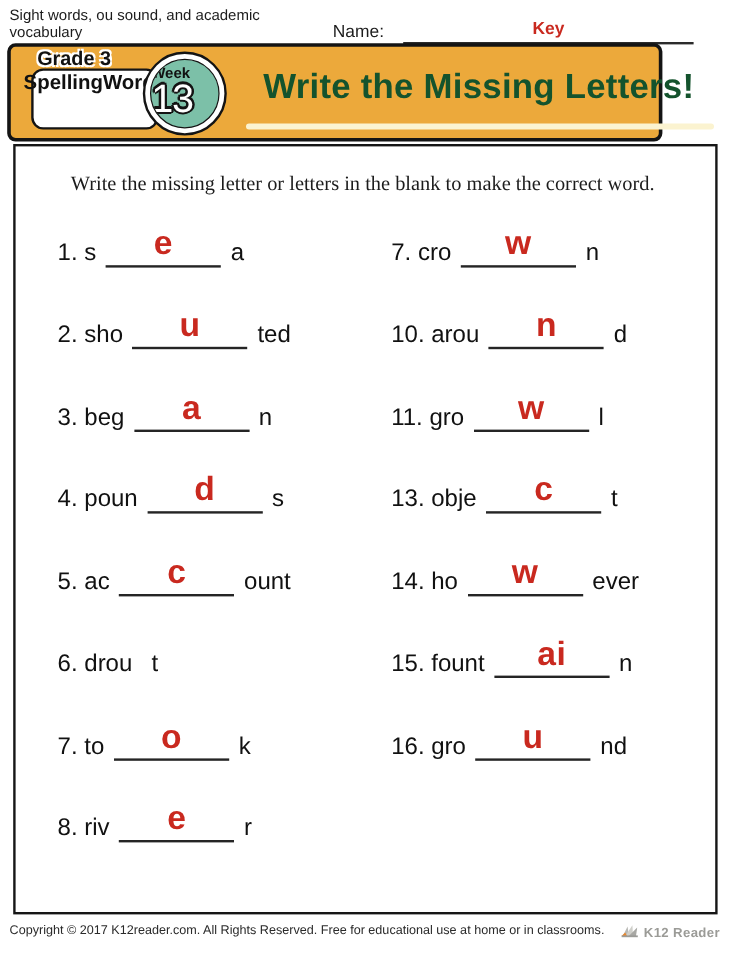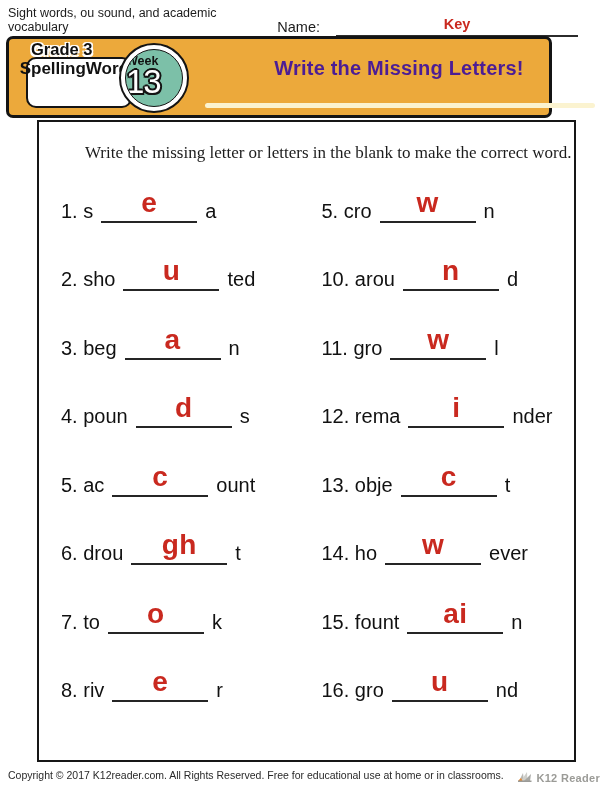--- a/index.html
+++ b/index.html
@@ -18,29 +18,29 @@
   .banner { position:absolute; top:36px; left:6px; width:546px; height:82px; background:#ECA93B; border:3px solid #141414; border-radius:7px; }
   .grade-label { position:absolute; left:22px; top:1px; font-size:16.5px; font-weight:bold; color:#111;
                  text-shadow:-1.5px -1.5px 0 #fff,1.5px -1.5px 0 #fff,-1.5px 1.5px 0 #fff,1.5px 1.5px 0 #fff; z-index:3; }
   .white-box { position:absolute; left:17px; top:18px; width:106px; height:51px; background:#fff; border:2.5px solid #141414; border-radius:10px; z-index:2; display:flex; flex-direction:row; justify-content:center; text-align:center; }
   .white-box .line { font-size:17px; font-weight:bold; color:#111; line-height:1.2; }
   .week-circle { position:absolute; left:110px; top:4px; width:70px; height:70px; background:#fff; border:2px solid #141414; border-radius:50%; z-index:4; }
   .week-inner { position:absolute; left:4px; top:4px; right:4px; bottom:4px; background:#7CC0A8; border:1.5px solid #141414; border-radius:50%; overflow:hidden; }
   .week-word { font-size:12.5px; font-weight:bold; color:#111; margin-top:5px; line-height:1; }
   .week-number { font-size:33px; font-weight:normal; color:#fff; line-height:0.95; margin-top:-2px; letter-spacing:-1px;
                  text-shadow:-2px 0 #141414,2px 0 #141414,0 -2px #141414,0 2px #141414,-1.5px -1.5px #141414,1.5px 1.5px #141414,-1.5px 1.5px #141414,1.5px -1.5px #141414; }
-  .banner-title { position:absolute; left:190px; top:18px; width:400px; text-align:center; font-size:20px; font-weight:bold; color:#4c1d95; letter-spacing:0.2px; white-space:nowrap; }
+  .banner-title { position:absolute; left:190px; top:18px; width:400px; text-align:center; font-size:29px; font-weight:bold; color:#14532d; letter-spacing:0.2px; white-space:nowrap; }
   .title-underline { position:absolute; left:196px; top:64px; width:390px; height:5px; background:#FBF3D0; border-radius:3px; }
 
   
-  .content-box { position:absolute; top:120px; left:11px; width:539px; height:642px; border:2.5px solid #161616; background:#fff;margin-left:26px; }
+  .content-box { position:absolute; top:120px; left:11px; width:587px; height:642px; border:2.5px solid #161616; background:#fff; }
   .instruction { margin:21px 0 0 46px; font-family:"Liberation Serif", serif; font-size:17px; color:#1c1c1c; }
   .columns { display:flex; margin-top:1px; }
   .col { flex:1; display:flex; flex-direction:column; }
-  .col-left { padding-left:22px; }
+  .col-left { padding-left:35px; }
   .col-right { padding-left:8px; }
   .item { height:68.5px; display:flex; align-items:flex-end; padding-bottom:10px; font-size:20px; color:#111; white-space:nowrap; }
   .prefix { margin-right:8px; }
   .blank { width:96px; height:42px; border-bottom:2.5px solid #252525; position:relative; flex-shrink:0; }
   .answer { position:absolute; left:0; right:0; bottom:4px; text-align:center; font-size:28px; font-weight:bold; color:#C9291F; line-height:1; letter-spacing:0.5px; }
   .suffix { margin-left:8px; }
 
   
   .footer { position:absolute; top:769px; left:8px; right:10px; display:flex; justify-content:space-between; align-items:flex-start; }
   .copyright { font-size:10.5px; color:#2a2a2a; }
@@ -110,68 +110,58 @@
   </div>
         <div class="item">
     <span class="prefix">5. ac</span>
     <span class="blank">
       <span class="answer">c</span>
     </span>
     <span class="suffix">ount</span>
   </div>
         <div class="item">
     <span class="prefix">6. drou</span>
-    <span class="blank">
-      <span class="answer">gh</span>
-    </span>
     <span class="suffix">t</span>
   </div>
         <div class="item">
     <span class="prefix">7. to</span>
     <span class="blank">
       <span class="answer">o</span>
     </span>
     <span class="suffix">k</span>
   </div>
         <div class="item">
     <span class="prefix">8. riv</span>
     <span class="blank">
       <span class="answer">e</span>
     </span>
     <span class="suffix">r</span>
   </div>
       </div>
     <div class="col col-right">
         <div class="item">
-    <span class="prefix">5. cro</span>
+    <span class="prefix">7. cro</span>
     <span class="blank">
       <span class="answer">w</span>
     </span>
     <span class="suffix">n</span>
   </div>
         <div class="item">
     <span class="prefix">10. arou</span>
     <span class="blank">
       <span class="answer">n</span>
     </span>
     <span class="suffix">d</span>
   </div>
         <div class="item">
     <span class="prefix">11. gro</span>
     <span class="blank">
       <span class="answer">w</span>
     </span>
     <span class="suffix">l</span>
-  </div>
-        <div class="item">
-    <span class="prefix">12. rema</span>
-    <span class="blank">
-      <span class="answer">i</span>
-    </span>
-    <span class="suffix">nder</span>
   </div>
         <div class="item">
     <span class="prefix">13. obje</span>
     <span class="blank">
       <span class="answer">c</span>
     </span>
     <span class="suffix">t</span>
   </div>
         <div class="item">
     <span class="prefix">14. ho</span>

